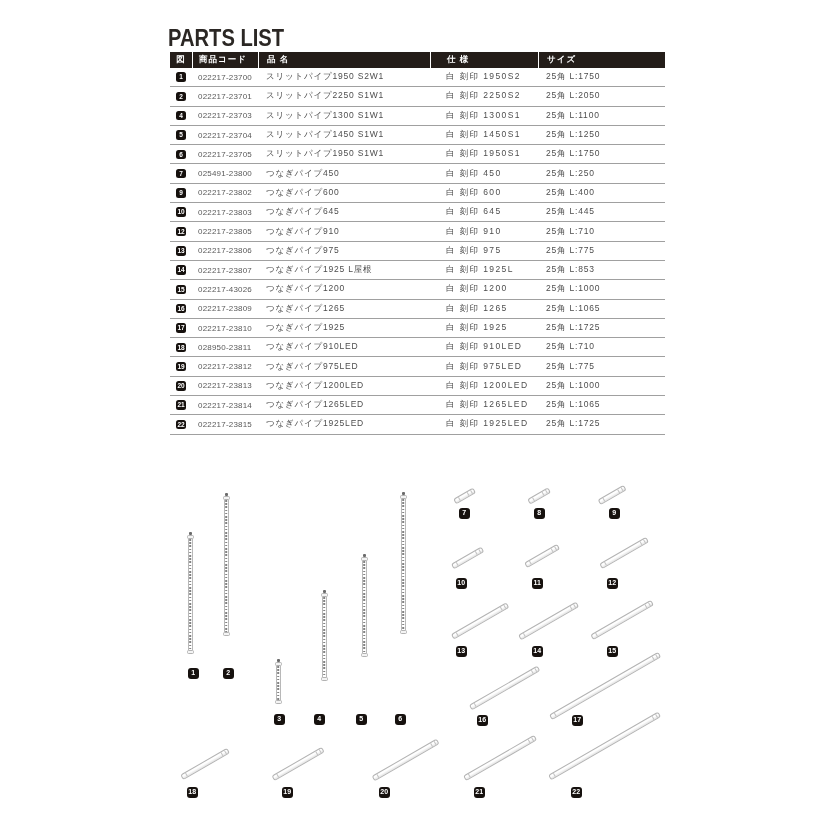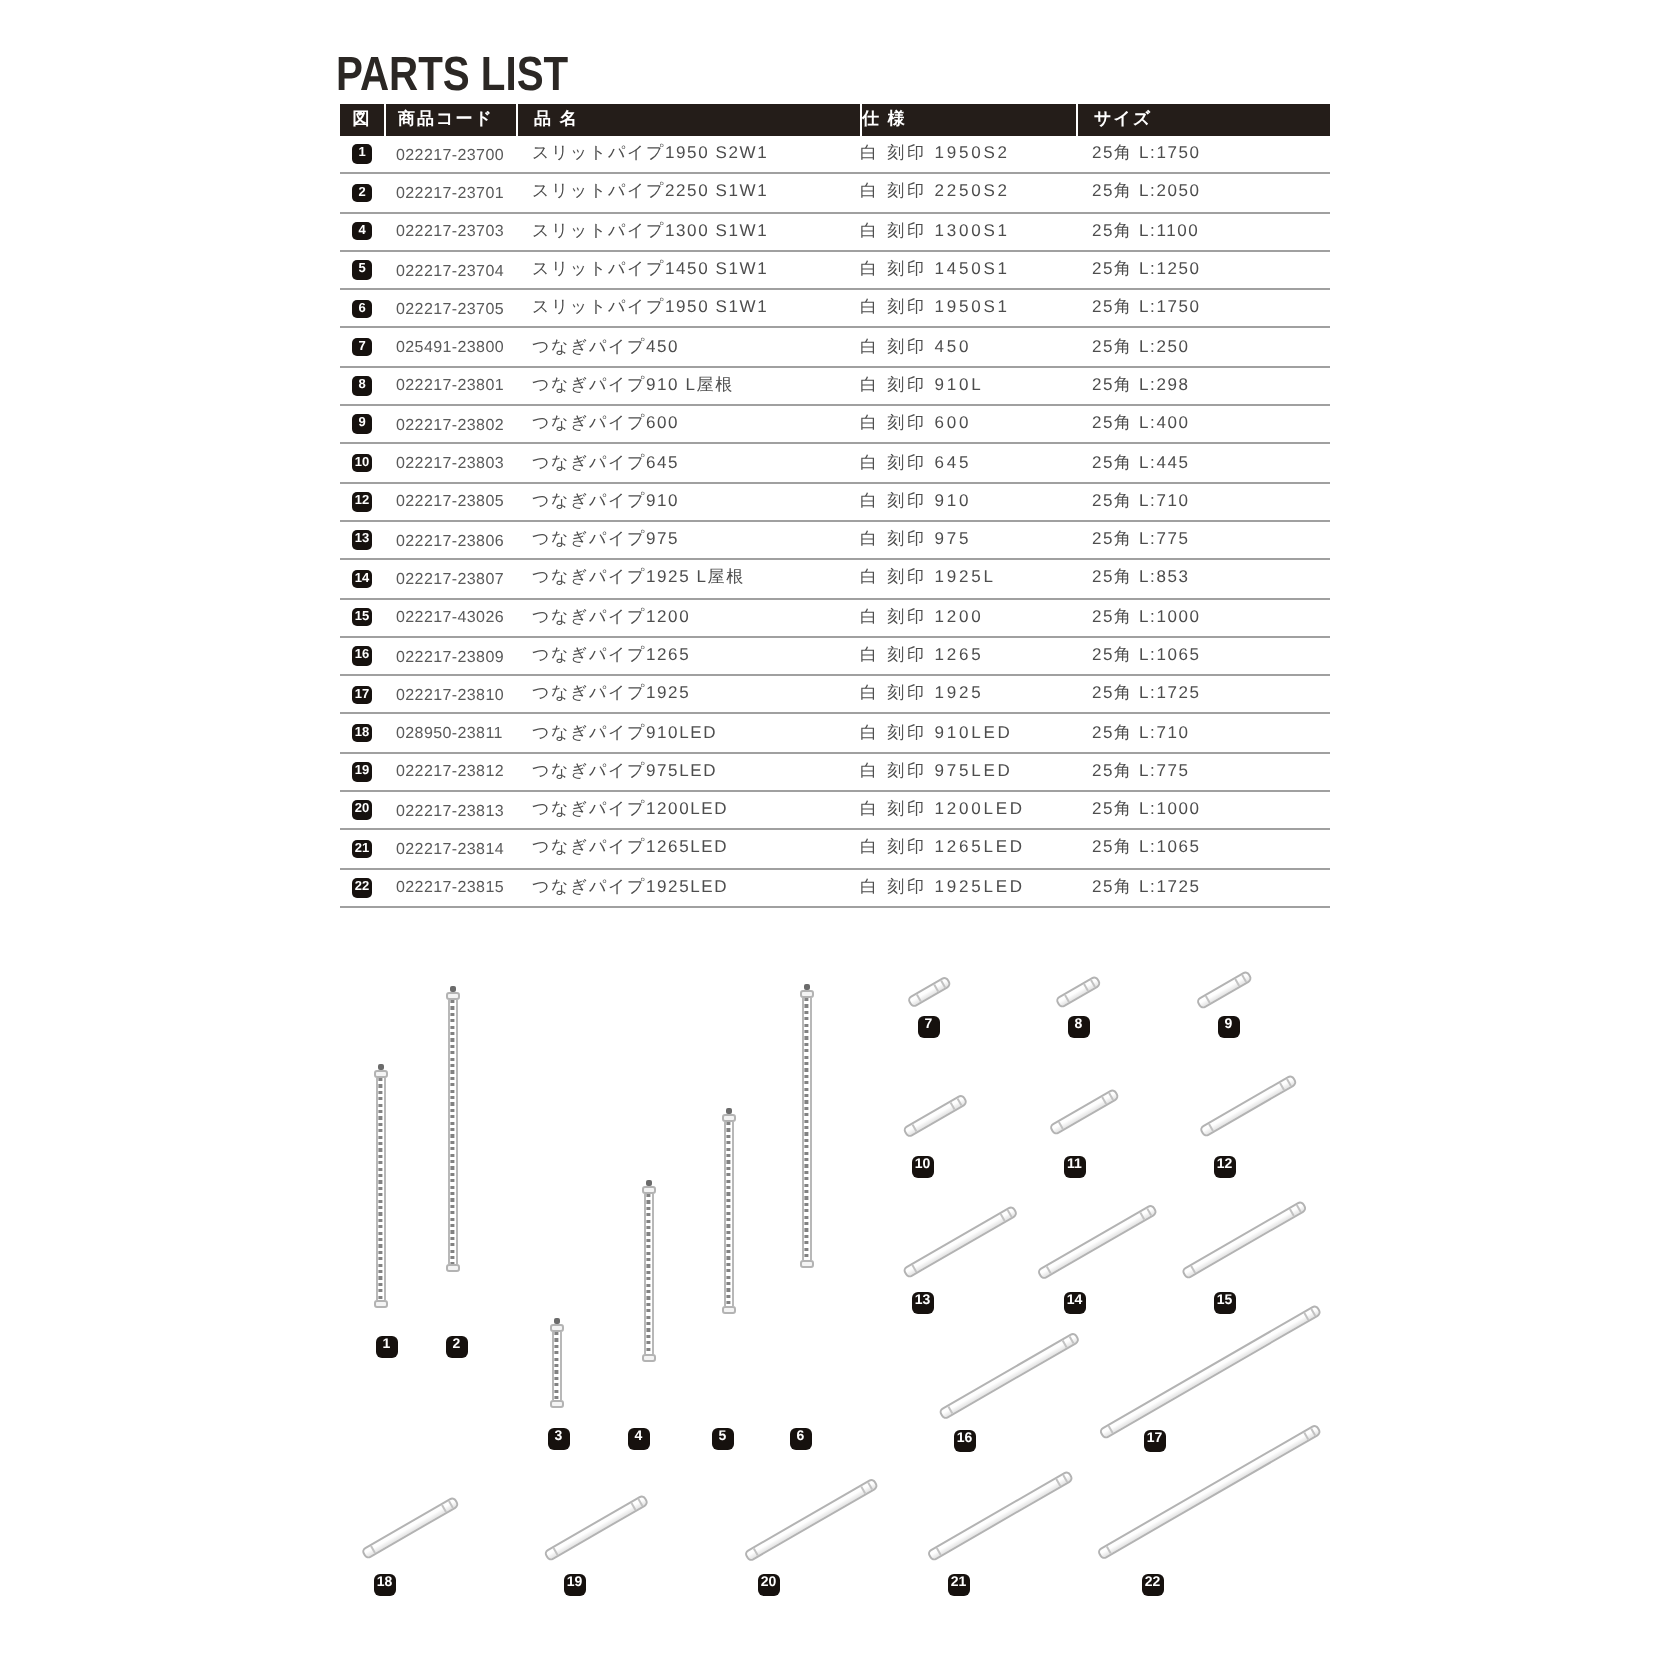--- a/index.html
+++ b/index.html
@@ -15,21 +15,21 @@
   }
   
   .parts-table{position:absolute;left:170px;top:52px;width:495px;}
   .thead{display:flex;background:#241d19;color:#ffffff;height:16px;align-items:center;
          font-size:8.5px;font-weight:bold;letter-spacing:1px;}
   .th{box-sizing:border-box;height:16px;display:flex;align-items:center;}
   .th + .th{border-left:1.5px solid #ffffff;}
   .c-fig{width:22px;justify-content:center;display:flex;align-items:center;}
   .c-code{width:66px;padding-left:6px;box-sizing:border-box;}
   .c-name{width:172px;padding-left:8px;box-sizing:border-box;}
-  .c-spec{width:108px;padding-left:0;box-sizing:border-box;}
+  .c-spec{width:108px;padding-left:16px;box-sizing:border-box;}
   .c-size{width:127px;padding-left:8px;box-sizing:border-box;}
   .tr{display:flex;height:18.3px;align-items:center;border-bottom:1.6px solid #a0a0a0;
       font-size:8.5px;color:#4d4d4d;}
   .td{overflow:hidden;white-space:nowrap;}
   .td.c-code{color:#595959;letter-spacing:.2px;font-size:8px;}
   .td.c-name{letter-spacing:.8px;}
   .td.c-spec{letter-spacing:1.4px;}
   .td.c-size{letter-spacing:.8px;}
   
   .badge{display:inline-block;background:#16110e;color:#ffffff;text-align:center;
@@ -117,29 +117,20 @@
           <div class="td c-fig">
             <span class="badge badge-sm">7</span>
           </div>
           <div class="td c-code">025491-23800</div>
           <div class="td c-name">つなぎパイプ450</div>
           <div class="td c-spec">白 刻印 450</div>
           <div class="td c-size">25角 L:250</div>
         </div>
         <div class="tr">
           <div class="td c-fig">
-            <span class="badge badge-sm">8</span>
-          </div>
-          <div class="td c-code">022217-23801</div>
-          <div class="td c-name">つなぎパイプ910 L屋根</div>
-          <div class="td c-spec">白 刻印 910L</div>
-          <div class="td c-size">25角 L:298</div>
-        </div>
-        <div class="tr">
-          <div class="td c-fig">
             <span class="badge badge-sm">9</span>
           </div>
           <div class="td c-code">022217-23802</div>
           <div class="td c-name">つなぎパイプ600</div>
           <div class="td c-spec">白 刻印 600</div>
           <div class="td c-size">25角 L:400</div>
         </div>
         <div class="tr">
           <div class="td c-fig">
             <span class="badge badge-sm">10</span>

